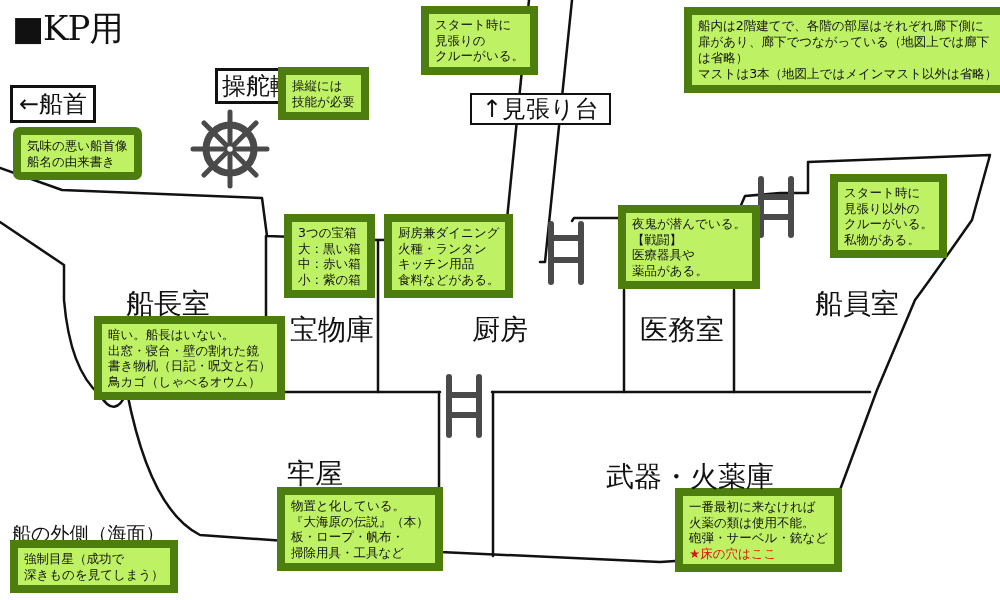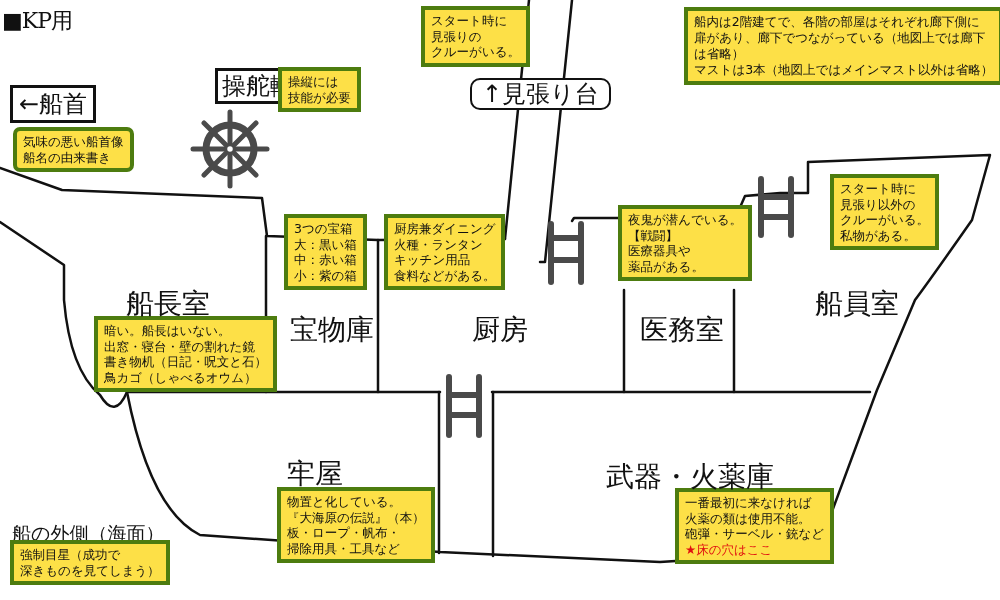--- a/index.html
+++ b/index.html
@@ -1,22 +1,22 @@
 <!DOCTYPE html>
 <html><head>
 <meta charset="utf-8">
 <style>
   html, body { margin: 0; padding: 0; background: #ffffff; }
   body { width: 1000px; height: 600px; position: relative; overflow: hidden;
          font-family: "DejaVu Sans", sans-serif; color: #111; }
   #ship-outline { position: absolute; left: 0; top: 0; width: 1000px; height: 600px; }
   .abs { position: absolute; }
-  .title { font-family: "DejaVu Serif", serif; font-size: 22px; left: 2px; top: 6px; letter-spacing: -1px; }
+  .title { font-family: "DejaVu Serif", serif; font-size: 34px; left: 12px; top: 6px; letter-spacing: -1px; }
   .black-box { border: 3px solid #111; background: #fff; font-size: 24px; line-height: 1; padding: 4px 6px; white-space: nowrap; }
-  .note { border: 4px solid #4d7c0f; background: #fde047; font-size: 12.5px; line-height: 15.5px;
+  .note { border: 8px solid #4d7c0f; background: #bef264; font-size: 12.5px; line-height: 15.5px;
           padding: 3px 6px; white-space: pre; color: #111; }
   .note .red { color: #e01010; }
   .room-label { font-size: 28px; white-space: nowrap; color: #111; }
   .plain { font-size: 19px; white-space: nowrap; }
 </style>
 </head>
 <body>
 
 <svg id="ship-outline" viewBox="0 0 1000 600" xmlns="http://www.w3.org/2000/svg">
   <g fill="none" stroke="#111" stroke-width="2.5" stroke-linejoin="round" stroke-linecap="round">
@@ -74,21 +74,21 @@
       <line x1="0" y1="18" x2="30" y2="18"></line>
         <line x1="0" y1="38" x2="30" y2="38"></line>
     </g>
   </g>
 </svg>
 
 <div class="abs title">■KP用</div>
 
 <div class="abs black-box" style="left:10px;top:85px;">←船首</div>
 <div class="abs black-box" style="left:187px;top:68px;padding:3px 4px;margin-left:28px;">操舵輪</div>
-<div class="abs black-box" style="left:470px;top:78px;padding:2px 10px;border-width:2px;border-radius:10px;">↑見張り台</div>
+<div class="abs black-box" style="left:470px;top:93px;padding:2px 10px;border-width:2px;">↑見張り台</div>
 
 <div class="abs note" style="left:13px;top:127px;border-radius:7px;">気味の悪い船首像
 船名の由来書き</div>
 <div class="abs note" style="left:278px;top:67px;">操縦には
 技能が必要</div>
 <div class="abs note" style="left:421px;top:6px;">スタート時に
 見張りの
 クルーがいる。</div>
 <div class="abs note" style="left:684px;top:7px;font-size:12.5px;line-height:16px;">船内は2階建てで、各階の部屋はそれぞれ廊下側に
 扉があり、廊下でつながっている（地図上では廊下

